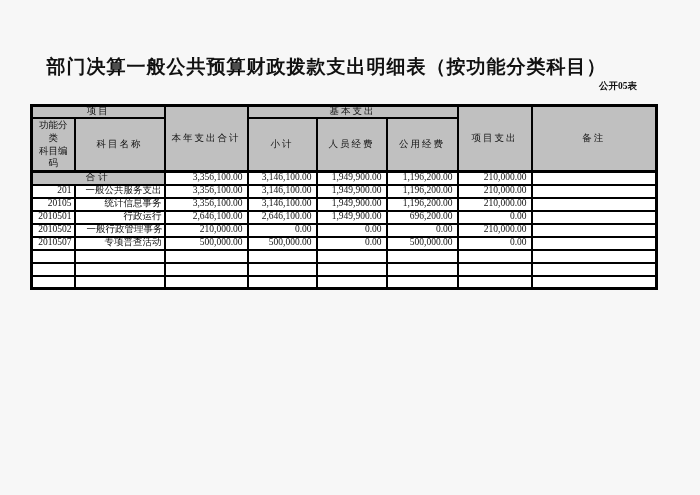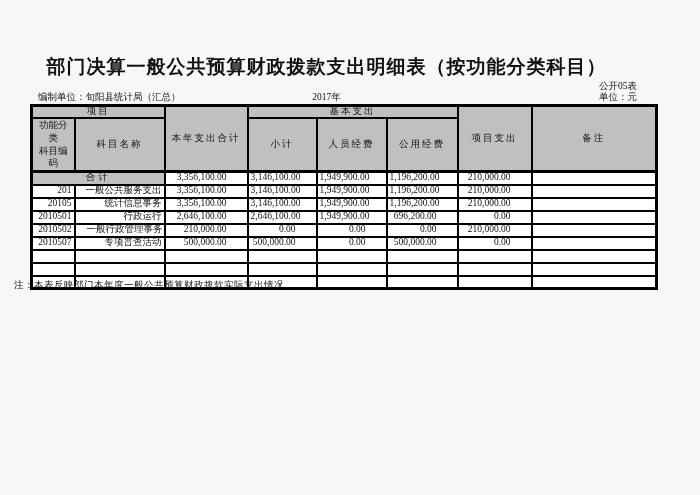--- a/index.html
+++ b/index.html
@@ -7,60 +7,55 @@
     --page-bg:#f7f7f7;
     --border:#000000;
   }
   *{box-sizing:border-box;margin:0;padding:0;}
   html,body{width:700px;height:495px;overflow:hidden;}
   body{background:var(--page-bg);font-family:"Liberation Serif","DejaVu Serif",serif;color:#111;}
   .page{position:relative;width:700px;height:495px;background:var(--page-bg);}
   .doc{position:absolute;left:14px;top:0;width:625px;height:495px;}
   .title{position:absolute;top:54px;left:0;right:0;text-align:center;
          font-size:19px;font-weight:bold;letter-spacing:1px;white-space:nowrap;}
-  .meta-code{position:absolute;top:80px;right:2px;font-size:9.5px;font-weight:normal;}
+  .meta-code{position:absolute;top:80px;right:2px;font-size:9.5px;font-weight:bold;}
   .meta-row{position:absolute;top:91px;left:0;right:0;height:12px;font-size:9.5px;}
   .prepared{position:absolute;left:24px;top:0;}
   .year{position:absolute;left:0;right:0;top:0;text-align:center;}
   .unit{position:absolute;right:2px;top:0;}
   .table-wrap{position:absolute;top:104px;left:16px;}
   table{border-collapse:collapse;table-layout:fixed;width:625px;border:3px solid var(--border);}
   th,td{border:2px solid var(--border);font-size:9.5px;font-weight:normal;
         line-height:1.05;overflow:hidden;white-space:nowrap;vertical-align:middle;padding:0 2px;}
   th{background:var(--header-bg);text-align:center;letter-spacing:2px;}
   th.code-head{letter-spacing:0;white-space:pre-line;line-height:1.35;}
   tr.h1{height:11px;}
   tr.h1 th{letter-spacing:2px;}
   tr.h2{height:42px;}
   tr.h2 th{border-bottom:3px solid var(--border);margin-left:16px;}
   th.span2{border-bottom:3px solid var(--border);}
   tr.r{height:13px;background:#ffffff;}
   td.code{text-align:right;padding-left:2px;background:#fff;}
   td.name{text-align:right;padding-left:3px;background:#fff;}
   td.name.indent{padding-left:11px;}
-  td.num{text-align:right;padding-right:20px;background:#fff;font-size:9.5px;}
+  td.num{text-align:right;padding-right:4px;background:#fff;font-size:9.5px;}
   td.total-label{background:var(--header-bg);text-align:center;letter-spacing:3px;}
   tr.empty td{background:#fff;}
   .note{position:absolute;top:279px;left:0;font-size:9.5px;letter-spacing:0.5px;}
 </style>
 </head>
 <body>
 
 <div class="page">
   <div class="doc">
 
     <div class="title">部门决算一般公共预算财政拨款支出明细表（按功能分类科目）</div>
 
     <div class="meta-code">公开05表</div>
 
-    <div class="meta-row">
-      <span class="prepared">编制单位：旬阳县统计局（汇总）</span>
-      <span class="year">2017年</span>
-      <span class="unit">单位：元</span>
-    </div>
 
     <div class="table-wrap">
       <table>
         <colgroup>
           <col style="width:43px">
             <col style="width:90px">
             <col style="width:83px">
             <col style="width:69px">
           <col style="width:70px">
             <col style="width:71px">
@@ -176,16 +171,15 @@
               <td></td>
           <td></td>
               <td></td>
               <td></td>
               <td></td>
         </tr>
       </tbody>
         </table>
     </div>
 
-    <div class="note">注：本表反映部门本年度一般公共预算财政拨款实际支出情况。</div>
 
   </div>
 </div>
 
 </body></html>

